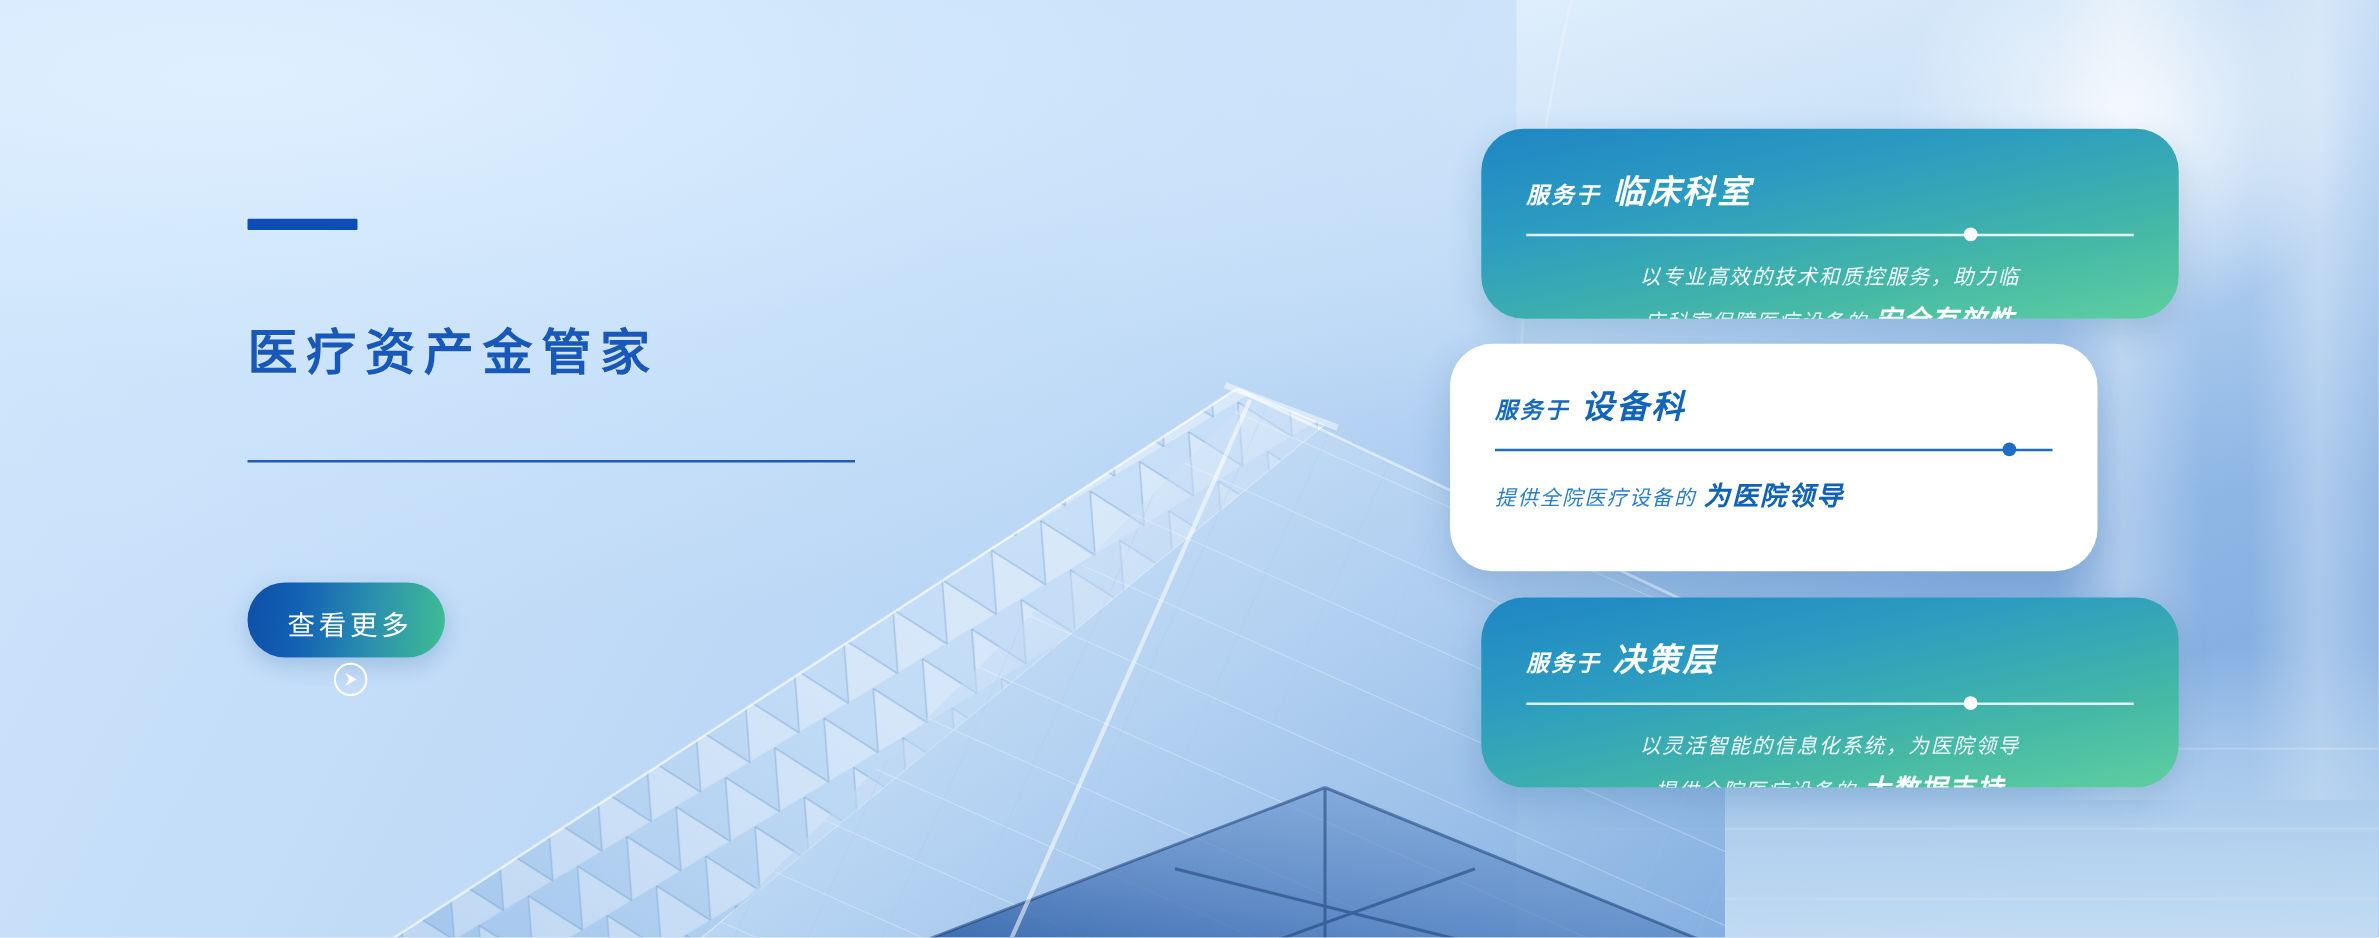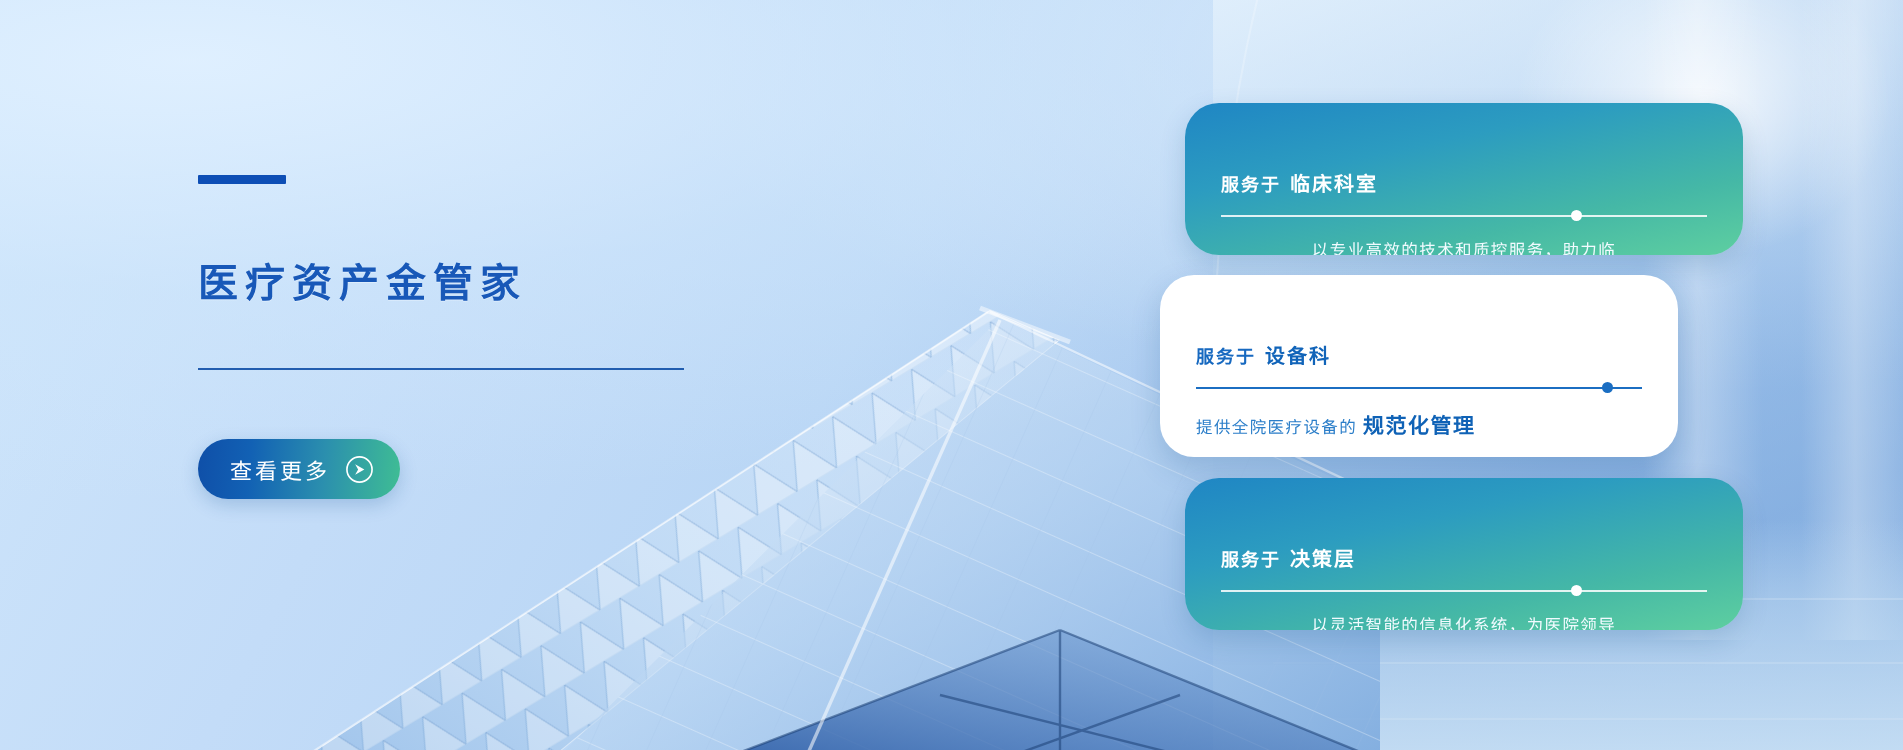--- a/index.html
+++ b/index.html
@@ -64,51 +64,52 @@
   .accent-bar{ width:88px; height:9px; background:#0d4eb5; border-radius:1px; margin-top:55px; }
   .headline{
     margin-top:78px; font-size:40px; line-height:1.05; font-weight:700;
     letter-spacing:7px; color:#1858b8;
     text-shadow:0 1px 0 rgba(255,255,255,.35);
     white-space:nowrap;
   }
   .rule{ margin-top:64px; width:486px; height:2px; background:#1351a8; opacity:.92; }
 
   .cta{
-    margin-top:69px; display:inline-flex; align-items:center; gap:15px;
-    height:60px; padding:0 26px 0 32px; border-radius:32px;
+    margin-top:96px; display:inline-flex; align-items:center; gap:15px;
+    height:60px; padding:16px 26px 0 32px; border-radius:32px;
     background:linear-gradient(95deg,#0f4fa8 0%, #1261b4 26%, #2b8fae 62%, #3fbd94 100%);
     color:#fff; font-size:22px; letter-spacing:3px; cursor:pointer;
     box-shadow:0 6px 18px rgba(20,80,150,.22);
     border:none;
+    flex-direction:column;
   }
   .cta .lbl{ font-weight:400; }
   .cta .circ{ display:block; width:29px; height:29px; }
 
   
-  .cards{ position:absolute; left:1150px; top:0; width:753px; height:554px; }
+  .cards{ position:absolute; left:1150px; top:0; width:753px; height:554px;font-style:italic; }
   .card{
     position:absolute; border-radius:34px; padding:29px 36px 22px 36px;
     overflow:hidden; cursor:pointer;
   }
   .card.grad{
     background:linear-gradient(168deg,#1f86c4 0%, #2c9cc0 34%, #45b8a6 72%, #5ecfa0 100%);
     box-shadow:0 10px 26px rgba(22,86,140,.20);
   }
   .card.plain{
     background:#ffffff;
     box-shadow:0 12px 30px rgba(18,74,134,.20);
   }
   .card.c1{ left:35px;  top:103px; width:558px; height:152px; }
   .card.c2{ left:10px;  top:275px; width:518px; height:182px; }
   .card.c3{ left:35px;  top:478px; width:558px; height:152px; }
 
   .card-head{ font-size:19px; letter-spacing:2px; display:flex; align-items:baseline; gap:9px; }
   .card-head .pre{ font-weight:700; font-size:18px; }
-  .card-head .sub{ font-weight:700; font-size:20px; letter-spacing:2px;margin-top:36px; }
+  .card-head .sub{ font-weight:700; font-size:26px; letter-spacing:2px; }
   .card.grad .card-head{ color:#ffffff; }
   .card.plain .card-head .pre{ color:#1769c0; }
   .card.plain .card-head .sub{ color:#1164b9; }
 
   .track{ position:relative; margin-top:13px; height:11px; }
   .track .line{ position:absolute; left:0; top:5px; height:1.5px; width:100%; }
   .track .dot{ position:absolute; top:0; width:11px; height:11px; border-radius:50%; }
   .card.grad .track .line{ background:rgba(255,255,255,.85); }
   .card.grad .track .dot{ background:#ffffff; }
   .card.plain .track .line{ background:#1b6ec2; }
@@ -242,21 +243,21 @@
     <div class="card plain c2">
       <div class="card-head">
         <span class="pre">服务于</span>
         <span class="sub">设备科</span>
       </div>
       <div class="track">
         <span class="line"></span>
         <span class="dot" style="left:91%;"></span>
       </div>
       <div class="card-body">
-        <span class="ln"><span>提供全院医疗设备的</span> <span class="em">规范化管理</span></span>
+        <span class="ln"><span>提供全院医疗设备的</span> <span class="em">为医院领导</span></span>
       </div>
     </div>
 
     <div class="card grad c3">
       <div class="card-head">
         <span class="pre">服务于</span>
         <span class="sub">决策层</span>
       </div>
       <div class="track">
         <span class="line"></span>

